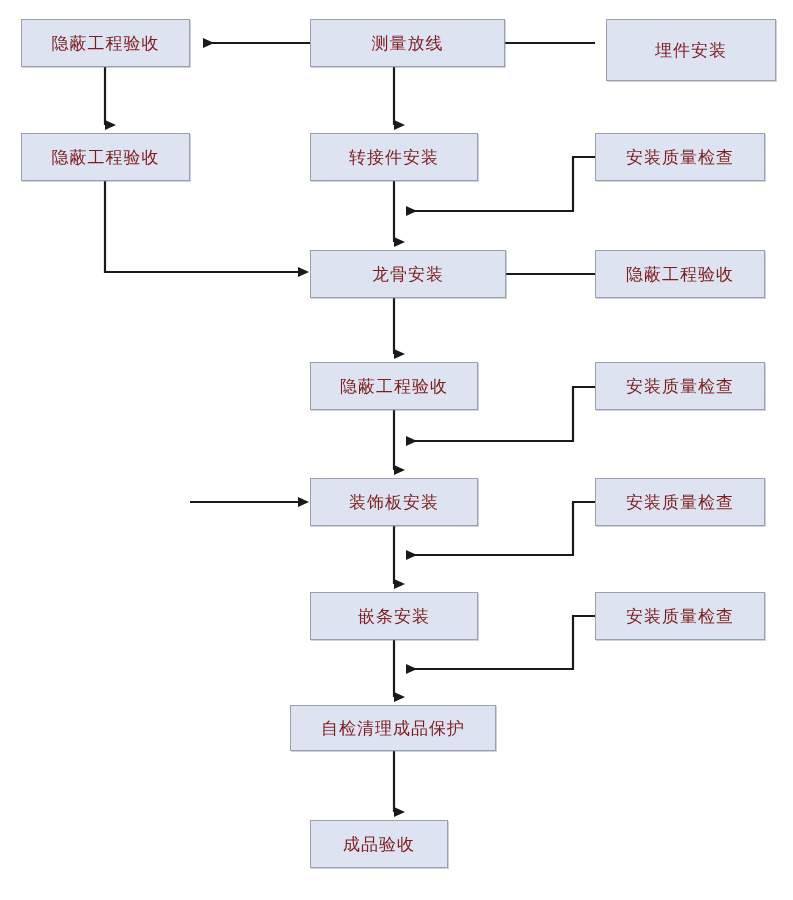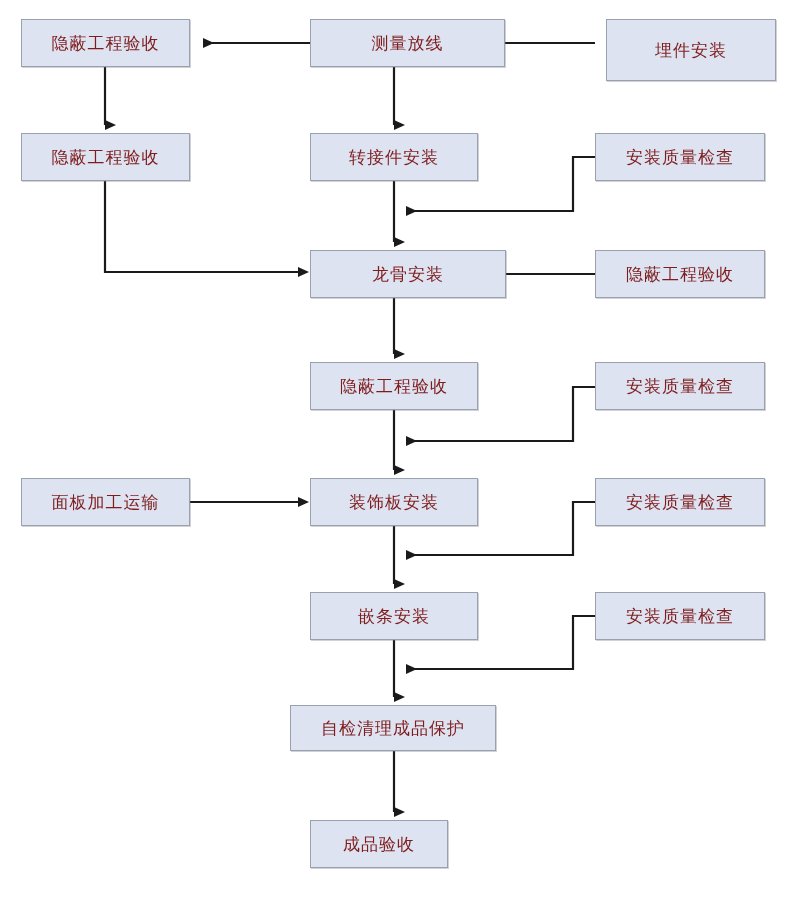--- a/index.html
+++ b/index.html
@@ -168,23 +168,20 @@
   </div>
 
   <div class="node" style="left:310px; top:362px; width:168px; height:48px;">
     <span>隐蔽工程验收</span>
   </div>
 
   <div class="node" style="left:595px; top:362px; width:170px; height:48px;">
     <span>安装质量检查</span>
   </div>
 
-  <div class="node" style="left:21px;  top:478px; width:169px; height:48px;">
-    <span>面板加工运输</span>
-  </div>
 
   <div class="node" style="left:310px; top:478px; width:168px; height:48px;">
     <span>装饰板安装</span>
   </div>
 
   <div class="node" style="left:595px; top:478px; width:170px; height:48px;">
     <span>安装质量检查</span>
   </div>
 
   <div class="node" style="left:310px; top:592px; width:168px; height:48px;">

